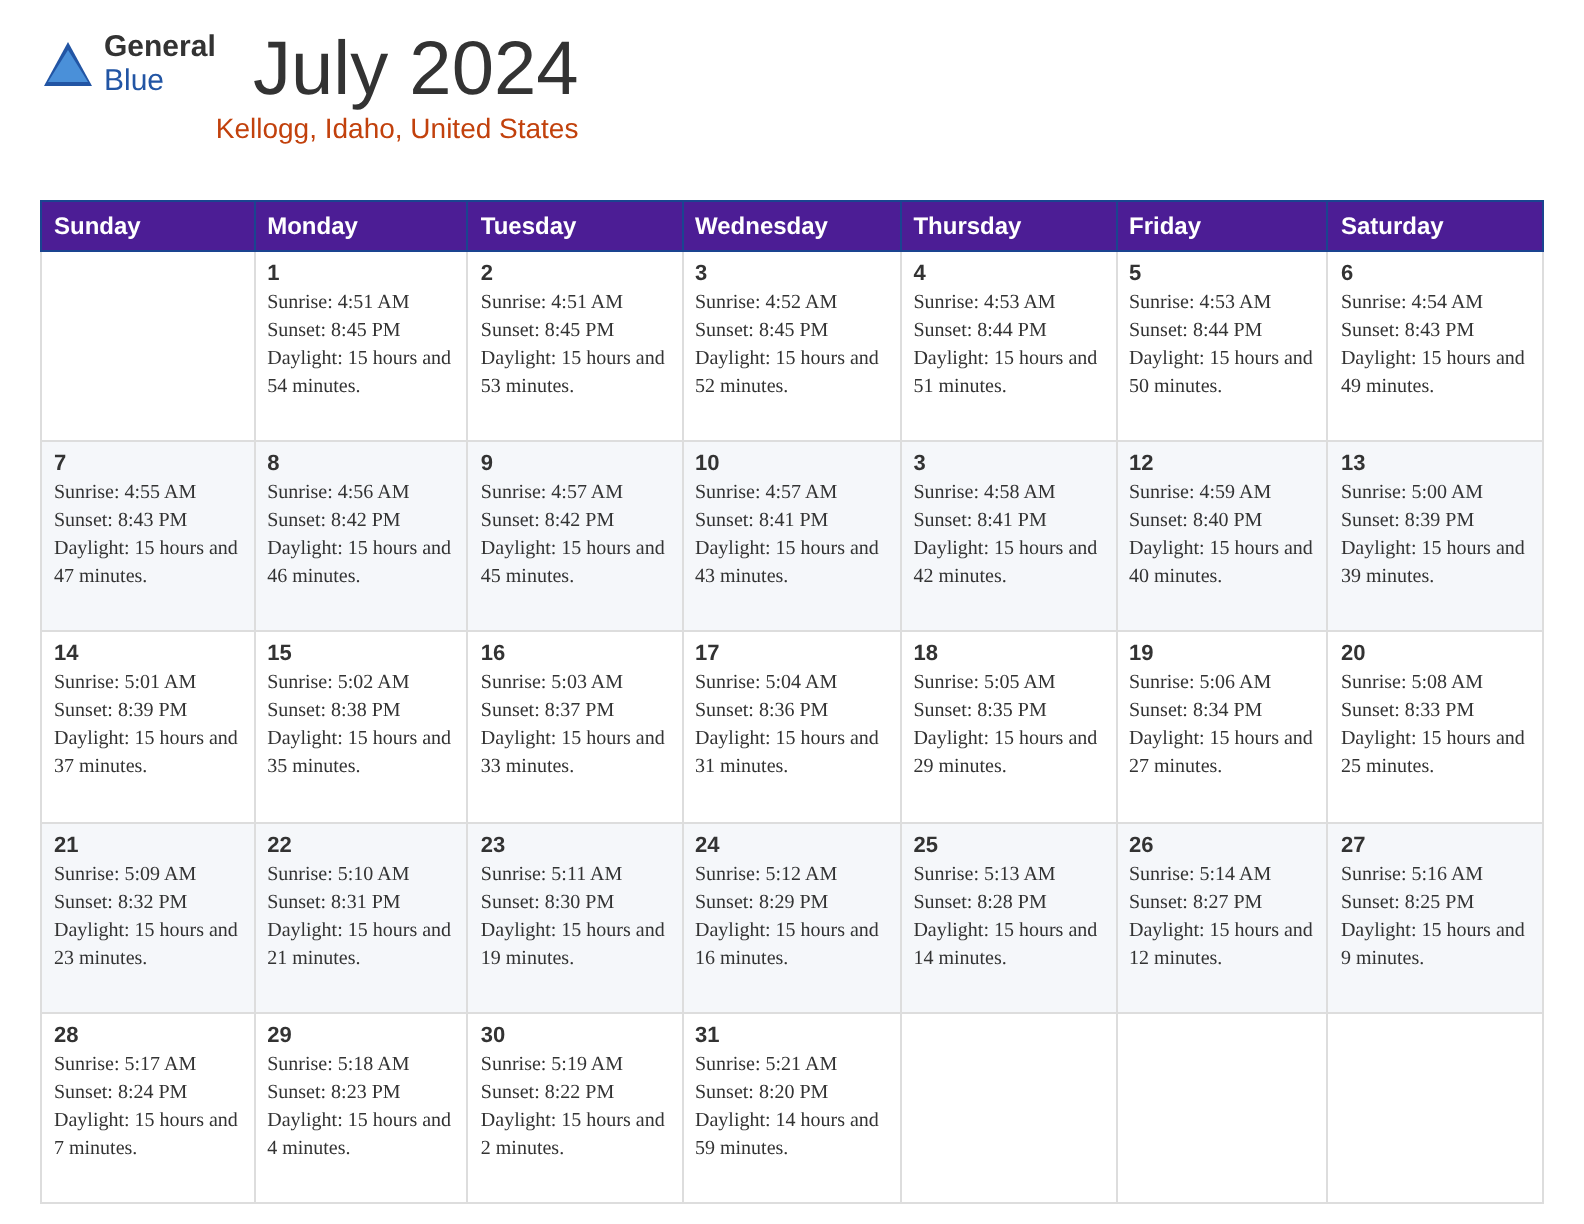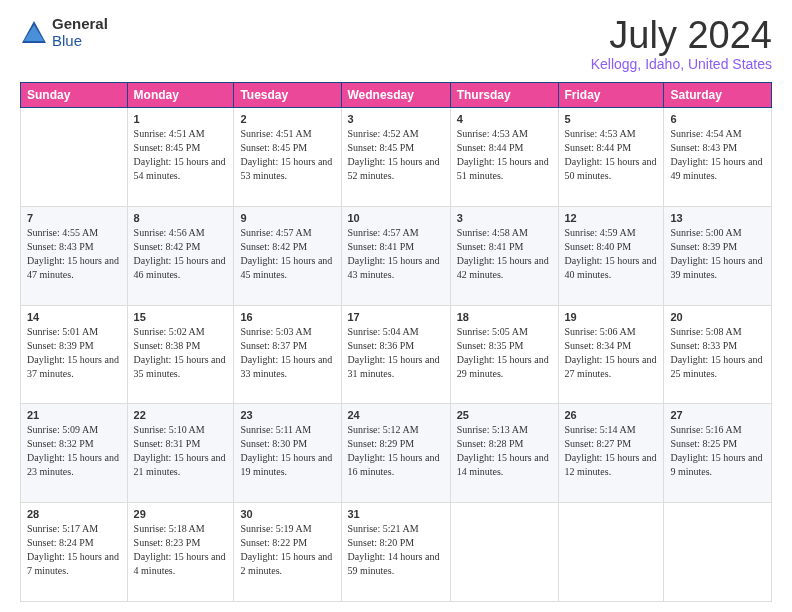--- a/index.html
+++ b/index.html
@@ -12,23 +12,22 @@
     }
     .page {
       width: 792px;
       height: 612px;
       padding: 16px 20px 10px 20px;
       display: flex;
       flex-direction: column;
     }
     .header {
       display: flex;
-      justify-content: space-between;
       align-items: flex-start;
-      margin-bottom: 10px;
+      margin-bottom: 28px;
     }
     .logo {
       display: flex;
       align-items: center;
       gap: 4px;
     }
     .logo-text {
       display: flex;
       flex-direction: column;
       line-height: 1.1;
@@ -51,30 +50,30 @@
       text-align: right;
     }
     .month-title {
       font-size: 38px;
       font-weight: normal;
       color: #333;
       line-height: 1;
     }
     .location {
       font-size: 14px;
-      color: #8b5cf6;
+      color: #c2410c;
       margin-top: 2px;
     }
     table {
       width: 100%;
       border-collapse: collapse;
       flex: 1;
     }
     thead tr {
-      background-color: #ec4899;
+      background-color: #4c1d95;
     }
     thead th {
       color: white;
       font-size: 12px;
       font-weight: bold;
       padding: 5px 6px;
       text-align: left;
       border: 1px solid #1a4490;
     }
     tbody tr {

